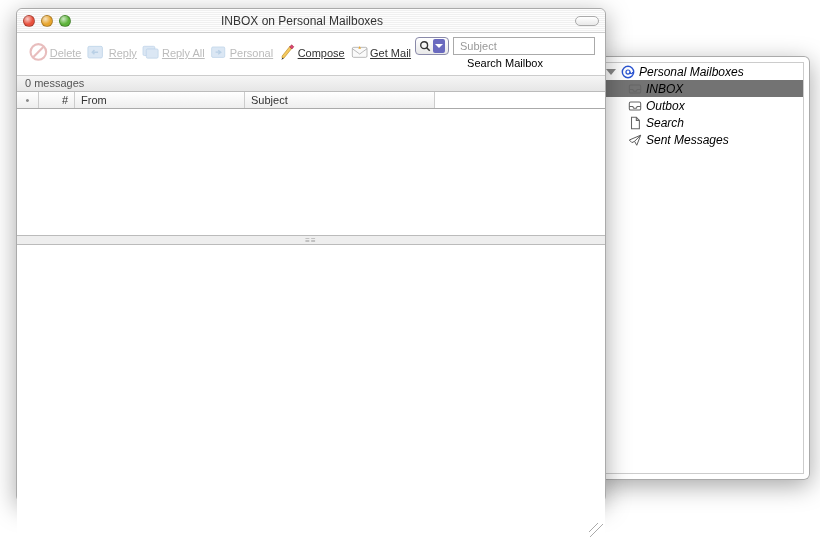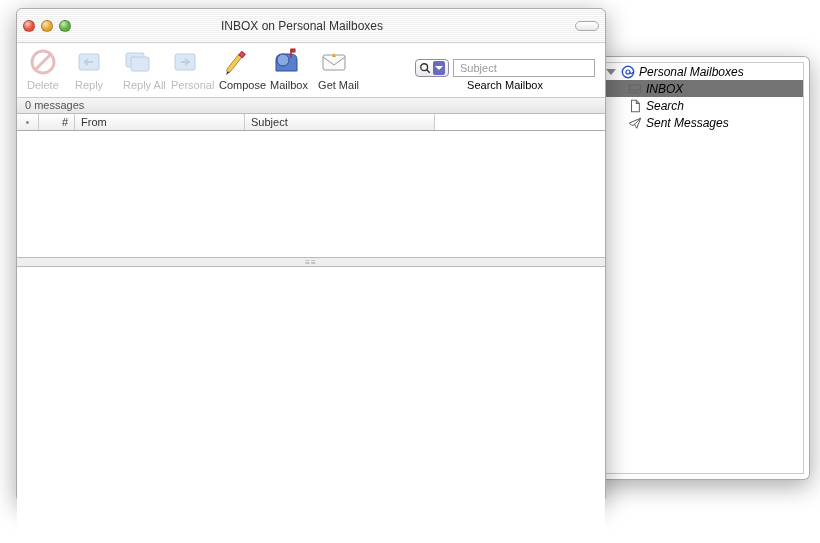--- a/index.html
+++ b/index.html
@@ -28,21 +28,21 @@
     left: 596px; top: 56px;
     width: 214px; height: 424px;
     z-index: 1;
     border: 1px solid #aaa;
     border-left: none;
     border-top-left-radius: 0;
     border-bottom-left-radius: 0;
     background: linear-gradient(#fff,#fff);
   }
   .titlebar {
-    height: 34px;
+    height: 24px;
     display: flex;
     align-items: center;
     padding: 0 6px;
     background: repeating-linear-gradient(
       to bottom, #fdfdfd 0 1px, #f0f0f0 1px 2px
     );
     border-bottom: 1px solid #ccc;
     border-top-left-radius: 6px;
     border-top-right-radius: 6px;
   }
@@ -68,24 +68,25 @@
 
   .toolbar {
     display: flex;
     align-items: flex-end;
     gap: 4px;
     padding: 4px 10px 6px 10px;
     background: #fff;
     border-bottom: 1px solid #ccc;
   }
   .tbtn {
-    display: flex; flex-direction: column; 
+    display: flex; align-items: center;
     min-width: 44px;
     font-size: 11px;
     color: #333;
+    text-decoration: underline;
   }
   .tbtn.disabled { color: #bbb; }
   .tbtn .ticon {
     width: 32px; height: 30px;
     display: flex; align-items: center; justify-content: center;
     margin-bottom: 2px;
   }
   .tbtn .tlabel { white-space: nowrap; }
 
   .search-wrap {
@@ -256,20 +257,29 @@
         <svg viewBox="0 0 16 16">
             <rect x="1.5" y="3.5" width="13" height="9" rx="1.5" fill="none" stroke="#666" stroke-width="1.2"></rect>
             <path d="M1.5 8.5h4l1 2h3l1-2h4" fill="none" stroke="#666" stroke-width="1.2"></path>
           </svg>
       </span>
       <span class="tree-label">INBOX</span>
     </div>
     <div class="tree-row child">
       <span class="tree-icon">
         <svg viewBox="0 0 16 16">
+            <rect x="1.5" y="3.5" width="13" height="9" rx="1.5" fill="none" stroke="#666" stroke-width="1.2"></rect>
+            <path d="M1.5 8.5h4l1 2h3l1-2h4" fill="none" stroke="#666" stroke-width="1.2"></path>
+          </svg>
+      </span>
+      <span class="tree-label">Outbox</span>
+    </div>
+    <div class="tree-row child">
+      <span class="tree-icon">
+        <svg viewBox="0 0 16 16">
             <path d="M4 1.5h5.5L13 5v9.5H4z" fill="none" stroke="#666" stroke-width="1.2"></path>
             <path d="M9.5 1.5V5H13" fill="none" stroke="#666" stroke-width="1.2"></path>
           </svg>
       </span>
       <span class="tree-label">Search</span>
     </div>
     <div class="tree-row child">
       <span class="tree-icon">
         <svg viewBox="0 0 16 16">
             <path d="M1.5 8 L14.5 2.5 L10 14 L7.5 9.5 L4.5 11 Z" fill="none" stroke="#555" stroke-width="1.1"></path>
@@ -333,31 +343,20 @@
     <div class="tbtn">
       <span class="ticon">
         <svg viewBox="0 0 32 30">
             <path d="M8 25 L11 25 L23 10 L20 7 L8 22 Z" fill="#f6c95e" stroke="#b58a24"></path>
             <path d="M20 7 L23 10" stroke="#b58a24"></path>
             <rect x="21.2" y="5.2" width="4.5" height="4.5" transform="rotate(40 23 7)" fill="#d47" stroke="#a34"></rect>
             <path d="M8 25 L7 28 L11 25 Z" fill="#333"></path>
           </svg>
       </span>
       <span class="tlabel">Compose</span>
-    </div>
-    <div class="tbtn">
-      <span class="ticon">
-        <svg viewBox="0 0 32 30">
-            <path d="M6 13 Q6 7 13 7 L21 7 Q27 7 27 13 L27 24 L6 24 Z" fill="#5a7ec8" stroke="#2e4f9a"></path>
-            <ellipse cx="13" cy="13" rx="6" ry="6" fill="#8aa9e0" stroke="#2e4f9a"></ellipse>
-            <rect x="21" y="2" width="4" height="3" fill="#d33" stroke="#a22"></rect>
-            <line x1="21" y1="2" x2="21" y2="11" stroke="#a22" stroke-width="1.3"></line>
-          </svg>
-      </span>
-      <span class="tlabel">Mailbox</span>
     </div>
     <div class="tbtn">
       <span class="ticon">
         <svg viewBox="0 0 32 30">
             <rect x="5" y="8" width="22" height="15" rx="2" fill="#fafafa" stroke="#999"></rect>
             <path d="M5 10 L16 18 L27 10" fill="none" stroke="#999"></path>
             <path d="M16 6 L18 10 L14 10 Z" fill="#e7a52e"></path>
           </svg>
       </span>
       <span class="tlabel">Get Mail</span>

